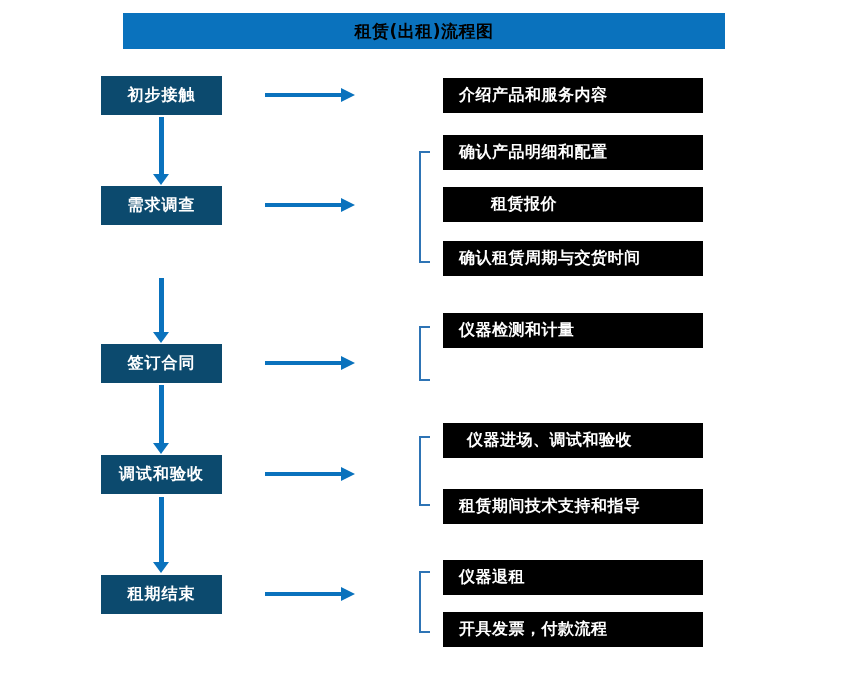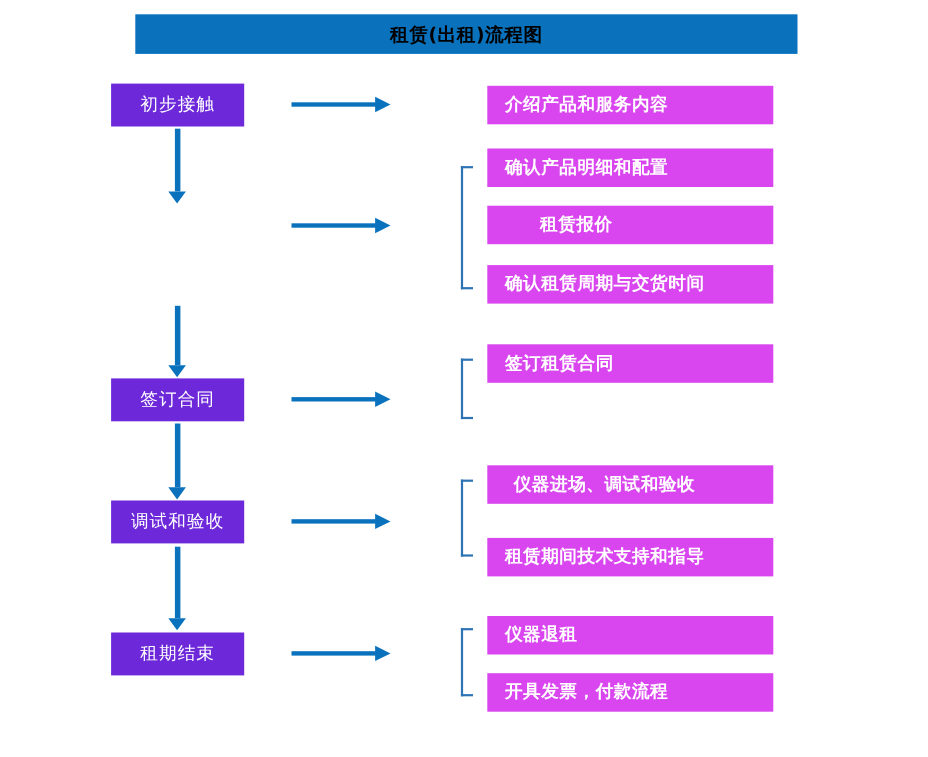--- a/index.html
+++ b/index.html
@@ -29,35 +29,35 @@
     font-size: 17px;
     font-weight: bold;
     display: flex;
     align-items: center;
     justify-content: center;
     letter-spacing: 0.5px;
     margin-left: 23px;
   }
   .stage-box {
     position: absolute;
-    background: #6d28d9;
+    background: #0c4a6e;
     color: #ffffff;
     font-size: 16px;
-    font-weight: normal;
+    font-weight: bold;
     display: flex;
     align-items: center;
     justify-content: center;
     letter-spacing: 1px;
     left: 101px;
     width: 121px;
     height: 39px;
   }
   .detail-box {
     position: absolute;
-    background: #d946ef;
+    background: #000000;
     color: #ffffff;
     font-size: 16px;
     font-weight: bold;
     display: flex;
     align-items: center;
     left: 443px;
     width: 260px;
     height: 35px;
     padding-left: 16px;
     box-sizing: border-box;
@@ -121,20 +121,21 @@
 </style>
 </head>
 <body>
 
 <div id="canvas">
 
   <div class="title-banner">租赁(出租)流程图</div>
 
   <div class="stage-box" style="top:76px;">初步接触</div>
 
+  <div class="stage-box" style="top:186px;">需求调查</div>
 
   <div class="stage-box" style="top:344px;">签订合同</div>
 
   <div class="stage-box" style="top:455px;">调试和验收</div>
 
   <div class="stage-box" style="top:575px;">租期结束</div>
 
   <div class="v-arrow" style="left:153px; top:117px; height:68px;">
     <div class="shaft" style="height:57px;"></div>
     <div class="head" style="top:57px;"></div>
@@ -189,21 +190,21 @@
   <div class="bracket" style="top:571px; height:62px;"></div>
 
   <div class="detail-box" style="top:78px;">介绍产品和服务内容</div>
 
   <div class="detail-box" style="top:135px;">确认产品明细和配置</div>
 
   <div class="detail-box" style="top:187px;padding-left:48px;">租赁报价</div>
 
   <div class="detail-box" style="top:241px;">确认租赁周期与交货时间</div>
 
-  <div class="detail-box" style="top:313px;">签订租赁合同</div>
+  <div class="detail-box" style="top:313px;">仪器检测和计量</div>
 
 
   <div class="detail-box" style="top:423px;padding-left:24px;">仪器进场、调试和验收</div>
 
   <div class="detail-box" style="top:489px;">租赁期间技术支持和指导</div>
 
   <div class="detail-box" style="top:560px;">仪器退租</div>
 
   <div class="detail-box" style="top:612px;">开具发票，付款流程</div>
 

